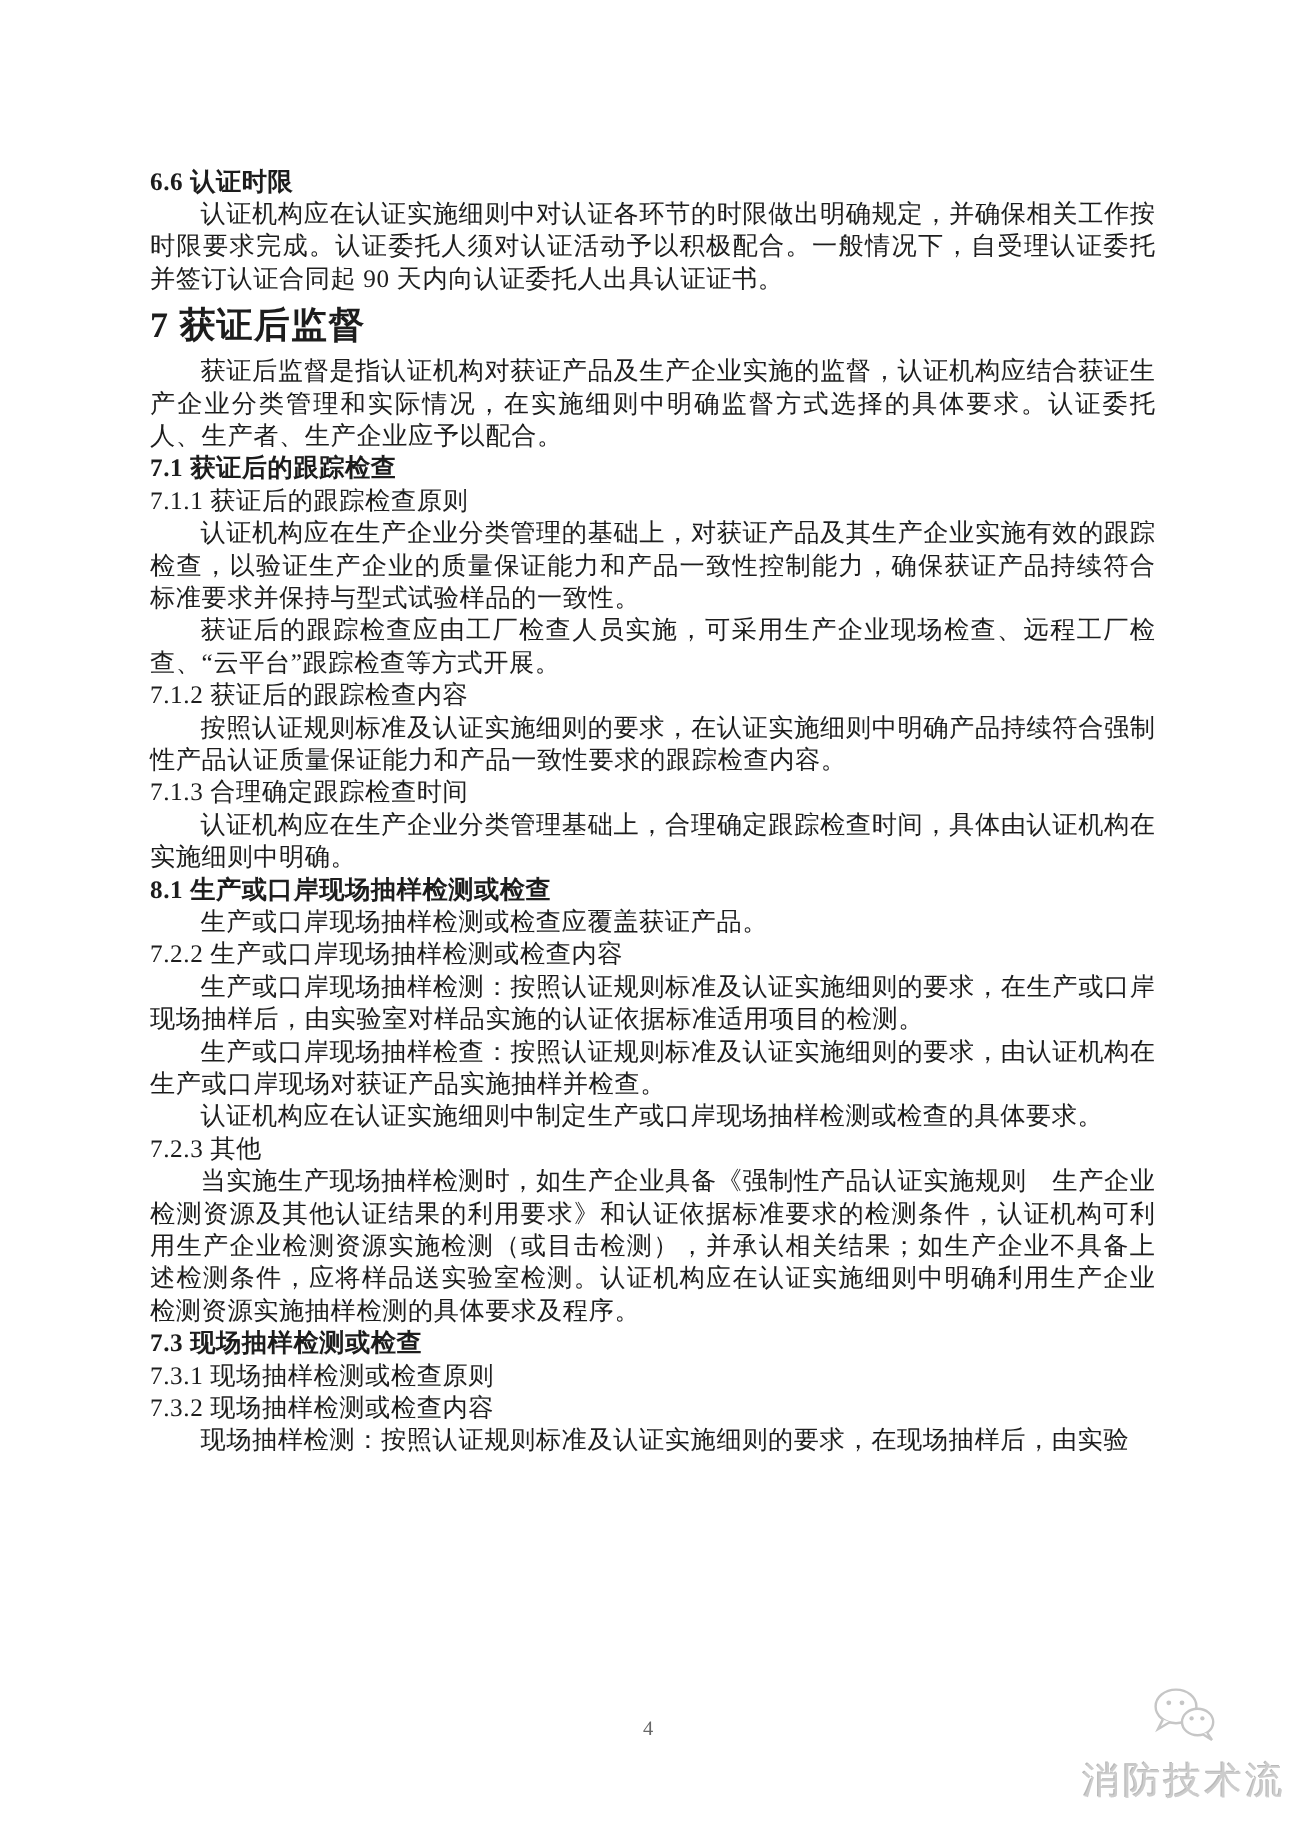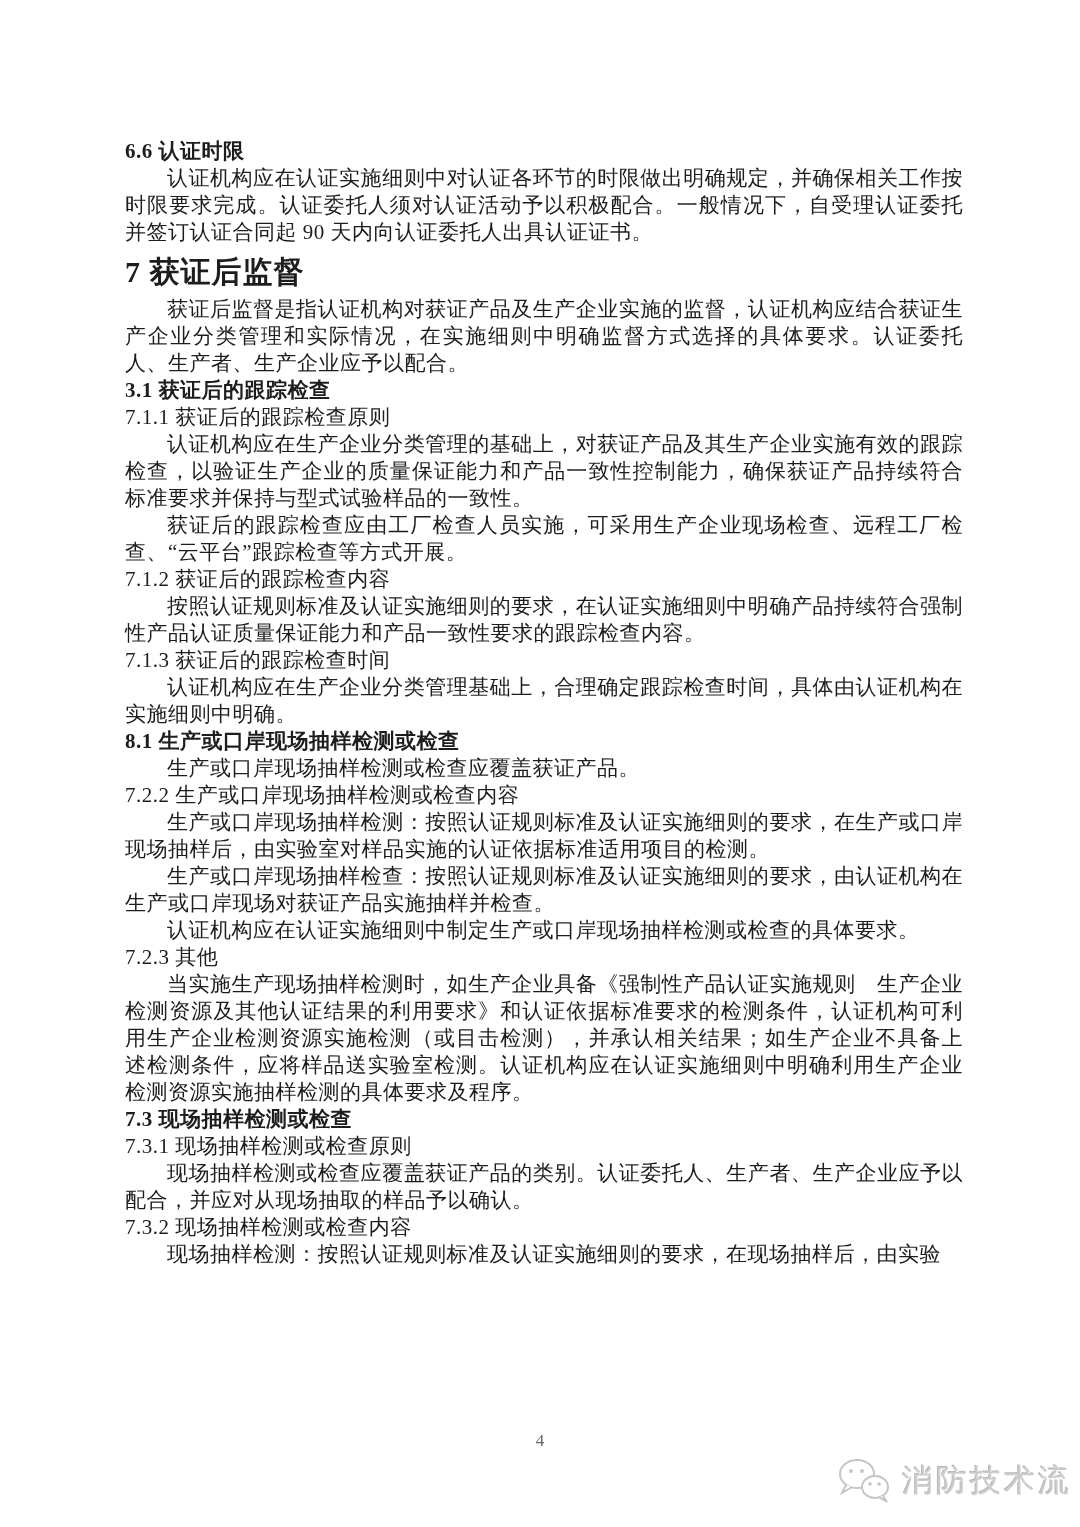--- a/index.html
+++ b/index.html
@@ -47,20 +47,21 @@
   }
   .watermark {
     position: absolute;
     right: 8px;
     bottom: 22px;
     display: flex;
     align-items: center;
     gap: 10px;
     color: #c9c9c9;
     user-select: none;
+    flex-direction: column;
   }
   .wm-icon { display: inline-flex; }
   .wm-text {
     font-size: 31px;
     letter-spacing: 3px;
     font-family: "Liberation Sans", "DejaVu Sans", sans-serif;
     color: #cccccc;
     text-shadow: 1px 1px 0 #ffffff, -1px -1px 0 #b9b9b9;
     white-space: nowrap;
   }
@@ -68,39 +69,38 @@
 </head>
 <body>
 
 <div class="page">
 
   <main class="doc-body" id="doc-body">
       <div class="blk h2">6.6 认证时限</div>
       <div class="blk p">认证机构应在认证实施细则中对认证各环节的时限做出明确规定，并确保相关工作按时限要求完成。认证委托人须对认证活动予以积极配合。一般情况下，自受理认证委托并签订认证合同起 90 天内向认证委托人出具认证证书。</div>
       <div class="blk h1">7 获证后监督</div>
       <div class="blk p">获证后监督是指认证机构对获证产品及生产企业实施的监督，认证机构应结合获证生产企业分类管理和实际情况，在实施细则中明确监督方式选择的具体要求。认证委托人、生产者、生产企业应予以配合。</div>
-      <div class="blk h2">3.1 获证后的跟踪检查</div>
+      <div class="blk h2">7.1 获证后的跟踪检查</div>
       <div class="blk h3">7.1.1 获证后的跟踪检查原则</div>
       <div class="blk p">认证机构应在生产企业分类管理的基础上，对获证产品及其生产企业实施有效的跟踪检查，以验证生产企业的质量保证能力和产品一致性控制能力，确保获证产品持续符合标准要求并保持与型式试验样品的一致性。</div>
       <div class="blk p">获证后的跟踪检查应由工厂检查人员实施，可采用生产企业现场检查、远程工厂检查、“云平台”跟踪检查等方式开展。</div>
       <div class="blk h3">7.1.2 获证后的跟踪检查内容</div>
       <div class="blk p">按照认证规则标准及认证实施细则的要求，在认证实施细则中明确产品持续符合强制性产品认证质量保证能力和产品一致性要求的跟踪检查内容。</div>
-      <div class="blk h3">7.1.3 获证后的跟踪检查时间</div>
+      <div class="blk h3">7.1.3 合理确定跟踪检查时间</div>
       <div class="blk p">认证机构应在生产企业分类管理基础上，合理确定跟踪检查时间，具体由认证机构在实施细则中明确。</div>
       <div class="blk h2">8.1 生产或口岸现场抽样检测或检查</div>
       <div class="blk p">生产或口岸现场抽样检测或检查应覆盖获证产品。</div>
       <div class="blk h3">7.2.2 生产或口岸现场抽样检测或检查内容</div>
       <div class="blk p">生产或口岸现场抽样检测：按照认证规则标准及认证实施细则的要求，在生产或口岸现场抽样后，由实验室对样品实施的认证依据标准适用项目的检测。</div>
       <div class="blk p">生产或口岸现场抽样检查：按照认证规则标准及认证实施细则的要求，由认证机构在生产或口岸现场对获证产品实施抽样并检查。</div>
       <div class="blk p">认证机构应在认证实施细则中制定生产或口岸现场抽样检测或检查的具体要求。</div>
       <div class="blk h3">7.2.3 其他</div>
       <div class="blk p">当实施生产现场抽样检测时，如生产企业具备《强制性产品认证实施规则　生产企业检测资源及其他认证结果的利用要求》和认证依据标准要求的检测条件，认证机构可利用生产企业检测资源实施检测（或目击检测），并承认相关结果；如生产企业不具备上述检测条件，应将样品送实验室检测。认证机构应在认证实施细则中明确利用生产企业检测资源实施抽样检测的具体要求及程序。</div>
       <div class="blk h2">7.3 现场抽样检测或检查</div>
       <div class="blk h3">7.3.1 现场抽样检测或检查原则</div>
-      <div class="blk p">现场抽样检测或检查应覆盖获证产品的类别。认证委托人、生产者、生产企业应予以配合，并应对从现场抽取的样品予以确认。</div>
       <div class="blk h3">7.3.2 现场抽样检测或检查内容</div>
       <div class="blk p">现场抽样检测：按照认证规则标准及认证实施细则的要求，在现场抽样后，由实验</div>
     </main>
 
   <div class="page-number">4</div>
 
   <div class="watermark">
     <span class="wm-icon">
       <svg width="56" height="48" viewBox="0 0 56 48" aria-hidden="true">
         <g fill="none" stroke="#c6c6c6" stroke-width="2">

